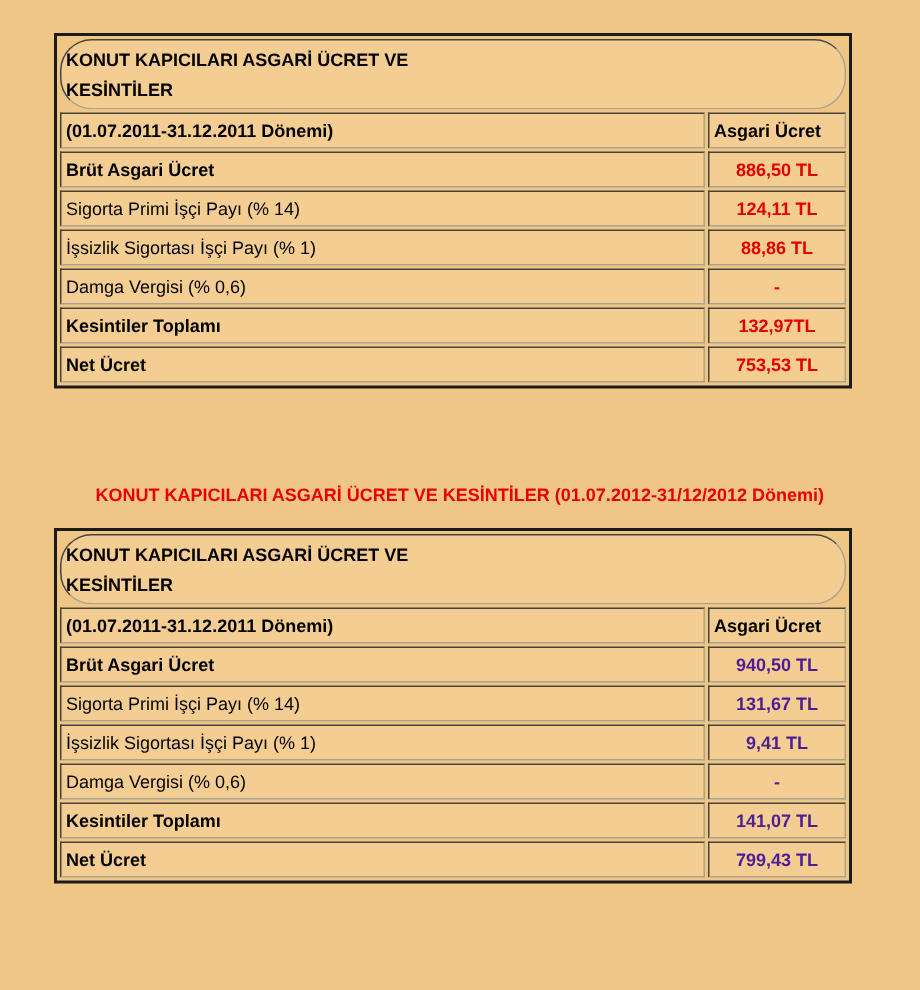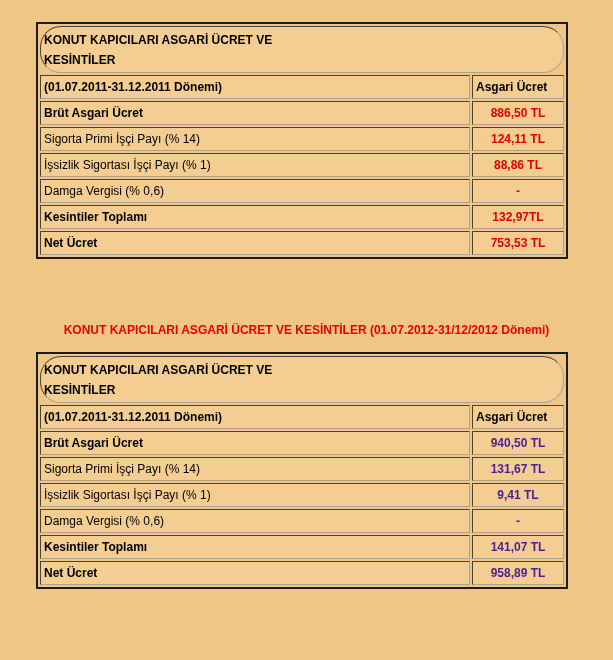--- a/index.html
+++ b/index.html
@@ -152,18 +152,18 @@
       <tr>
         <td class="label">Damga Vergisi (% 0,6)</td>
         <td class="value">-</td>
       </tr>
       <tr>
         <td class="label bold">Kesintiler Toplamı</td>
         <td class="value">141,07 TL</td>
       </tr>
       <tr>
         <td class="label bold">Net Ücret</td>
-        <td class="value">958,89 TL</td>
+        <td class="value">799,43 TL</td>
       </tr>
     </tbody>
   </table>
 
 </div>
 
 </body></html>

